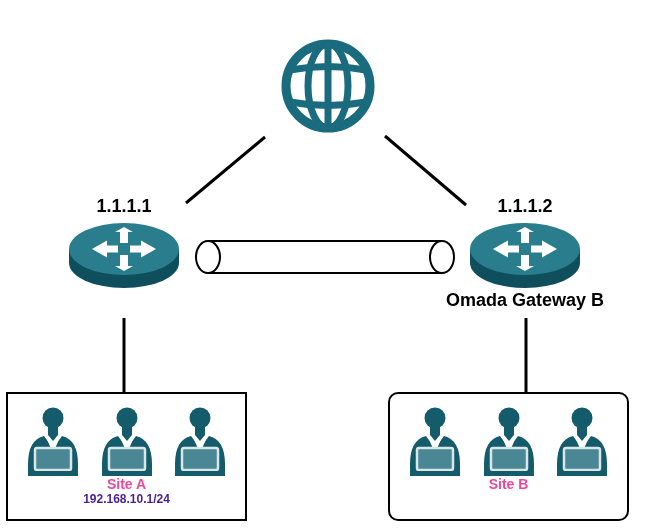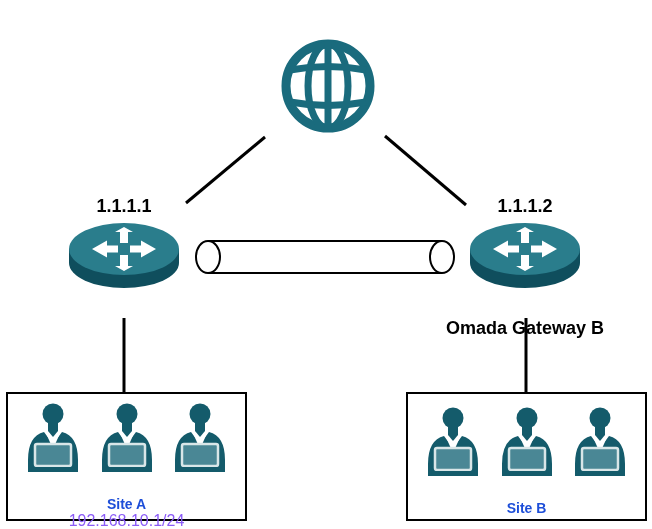--- a/index.html
+++ b/index.html
@@ -15,39 +15,39 @@
     font-weight:bold;color:#000;text-align:center;
     line-height:1.1;white-space:nowrap;
   }
   #isp-label{left:226px;top:10px;width:200px;font-size:20px;}
   #globe{left:278px;top:39px;}
   #router-a{left:68px;top:221px;}
   #router-b{left:469px;top:221px;}
   #ip-a{left:49px;top:197px;width:150px;font-size:18px;text-align:center;}
   #ip-b{left:450px;top:197px;width:150px;font-size:18px;}
   #gw-a-label{left:14px;top:291px;width:220px;font-size:18px;}
-  #gw-b-label{left:415px;top:291px;width:220px;font-size:18px;margin-top:28px;}
+  #gw-b-label{left:415px;top:291px;width:220px;font-size:18px;}
   #tunnel{left:194px;top:239px;width:262px;height:36px;}
   #tunnel-label{
     position:absolute;left:0;top:7px;width:100%;
     font-size:17px;font-weight:bold;text-align:center;color:#000;
   }
   .site-box{
     position:absolute;top:392px;width:237px;height:125px;
     border:2px solid #000;background:#fff;
     display:flex;flex-direction:column;align-items:center;
   }
   #site-a-box{left:6px;}
-  #site-b-box{left:406px;}
+  #site-b-box{left:388px;border-radius:10px;}
   .users-row{
     display:flex;justify-content:space-evenly;align-items:flex-end;
     width:100%;padding-top:8px;height:74px;
   }
-  .site-name{font-size:14px;font-weight:bold;color:#1d4ed8;margin-top:24px;}
-  .site-subnet{font-size:16px;font-weight:normal;color:#8b5cf6;}
+  .site-name{font-size:14px;font-weight:bold;color:#ec4899;margin-top:0;}
+  .site-subnet{font-size:12px;font-weight:bold;color:#4c1d95;}
   #wires{left:0;top:0;pointer-events:none;}
 </style>
 </head>
 <body>
 
 <div id="canvas">
 
   <svg id="wires" class="abs" width="652" height="529">
     <line x1="265" y1="137" x2="186" y2="203" stroke="#000" stroke-width="3"></line>
     <line x1="385" y1="136" x2="466" y2="205" stroke="#000" stroke-width="3"></line>

